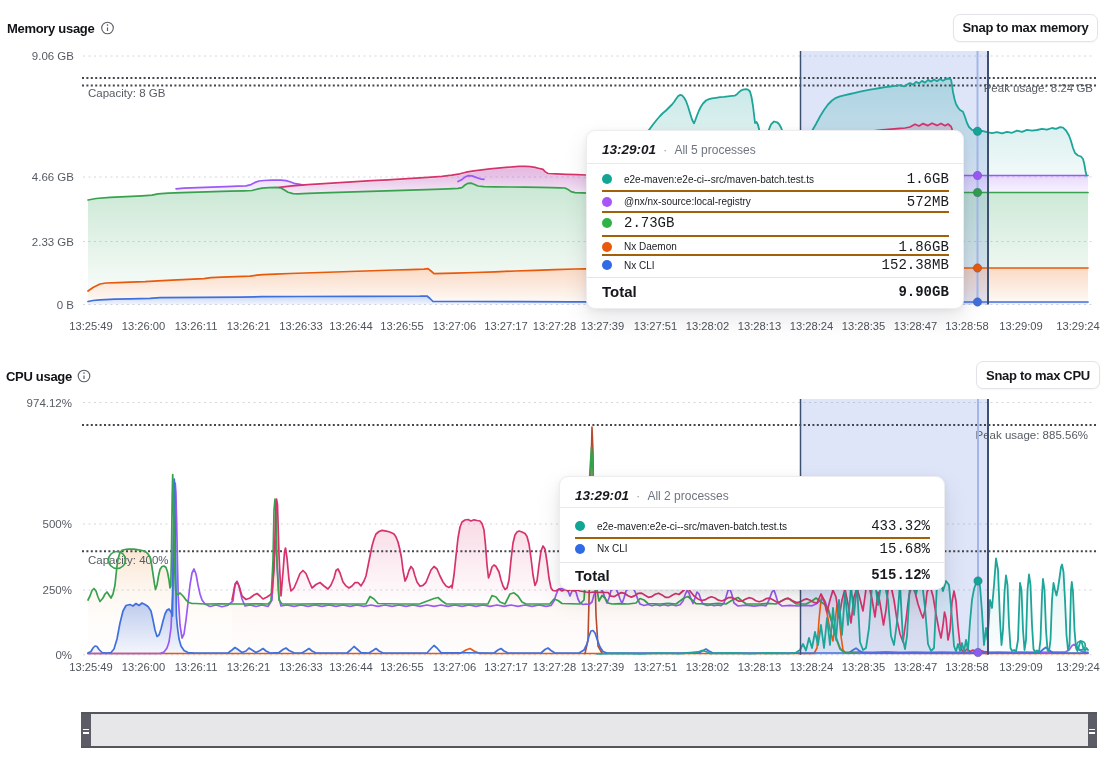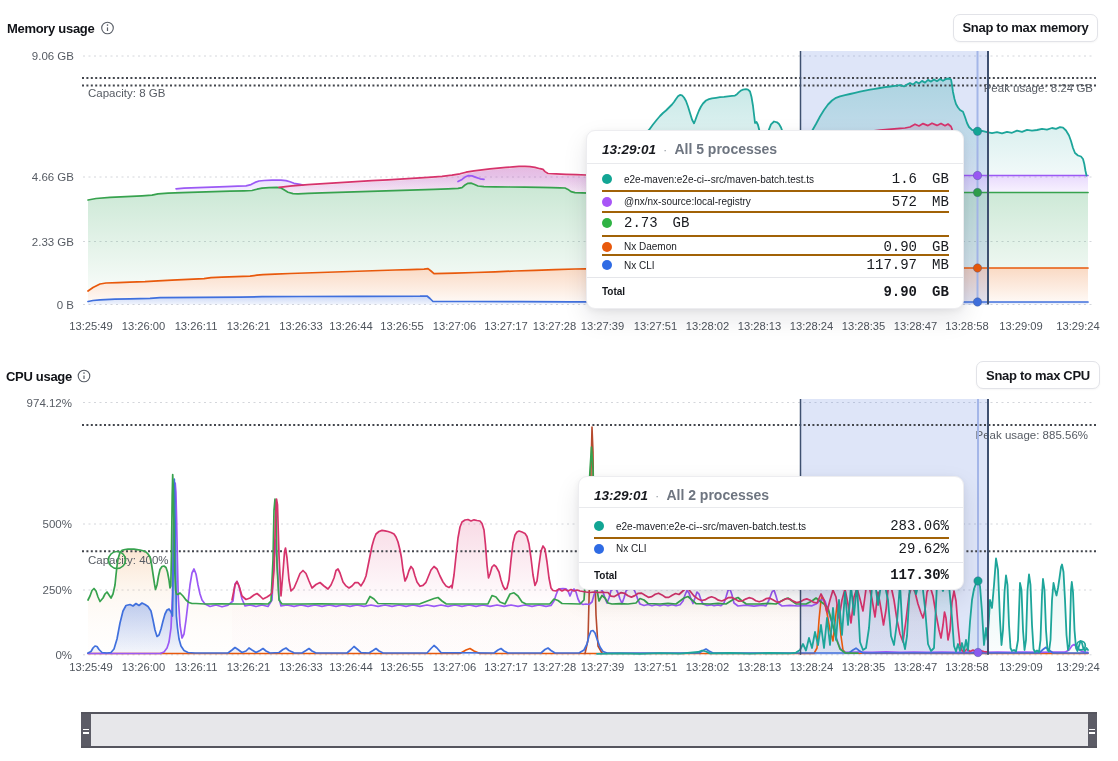--- a/index.html
+++ b/index.html
@@ -4,30 +4,30 @@
 html,body { width:1118px; height:761px; background:#fff; font-family:"Liberation Sans", sans-serif; }
 #app { position:relative; width:1118px; height:761px; overflow:hidden; background:#fff; }
 .btn { position:absolute; display:flex; align-items:center; justify-content:center;
   background:#fff; border:1px solid #e2e3e8; border-radius:7px; font-size:13px; font-weight:bold; letter-spacing:-0.3px; color:#15171c;
   box-shadow:0 1px 2px rgba(0,0,0,0.04); }
 .tt { position:absolute; background:#fff; border:1px solid #ededf0; border-radius:9px;
   box-shadow:0 10px 24px rgba(20,24,40,0.10), 0 2px 6px rgba(20,24,40,0.06); z-index:5; }
 .tth { position:absolute; left:15px; top:9px; white-space:nowrap; }
 .ttt { font-size:13.5px; font-weight:bold; color:#17191e;font-style:italic; }
 .ttd { color:#9aa0a8; margin:0 7px; font-size:13px; }
-.tts { font-size:14px; color:#6e7580;font-weight:bold; }
+.tts { font-size:12px; color:#6e7580; }
 .ttdiv { position:absolute; left:0; right:0; height:1px; background:#e9eaed; }
 .ttdiv2 { position:absolute; left:0; right:0; height:1px; background:#e5e6ea; }
 .ttr { position:absolute; left:15px; right:14px; display:flex; align-items:center; }
 .ttr.sep { border-top:2px solid #a16207; }
 .dot { width:10px; height:10px; border-radius:50%; margin-right:12px; flex:none; }
 .ttl { font-size:10px; color:#191b20; white-space:nowrap; flex:1; }
-.ttl2 { font-size:10px; font-weight:bold; color:#15171c; flex:1; }
+.ttl2 { font-size:15px; font-weight:bold; color:#15171c; flex:1; }
 .ttv { font-family:"Liberation Mono", monospace; font-size:14px; color:#17191e; text-align:center; white-space:pre; }
-.ttu { font-family:"Liberation Mono", monospace; font-size:14px; color:#17191e; width:17px; margin-left:15px; text-align:left; }
+.ttu { font-family:"Liberation Mono", monospace; font-size:14px; color:#17191e; width:17px; margin-left:0; text-align:left; }
 .ttv.b, .ttu.b { font-weight:bold; }
 .slider { position:absolute; left:81px; top:711.5px; width:1016px; height:36.5px;
   background:#e7e7ea; border-top:2px solid #55555e; border-bottom:2px solid #55555e; }
 .handle { position:absolute; top:0; bottom:0; width:9.5px; background:#5c5c66; }
 .handle:before, .handle:after { content:""; position:absolute; left:1.8px; width:6px; height:1.6px; background:#fff; }
 .handle:before { top:15.2px; } .handle:after { top:18.6px; }
 </style></head>
 <body>
 <div id="app">
 <svg width="1118" height="761" viewBox="0 0 1118 761" style="position:absolute;left:0;top:0">
@@ -218,51 +218,51 @@
         <span class="ttu">MB</span>
       </div>
       <div class="ttr sep" style="top:80.2px;height:21.3px">
         <span class="dot" style="background:#2fb344"></span>
         <span class="ttv">2.73</span>
         <span class="ttu">GB</span>
       </div>
       <div class="ttr sep" style="top:104px;height:21.3px">
         <span class="dot" style="background:#e8590c"></span>
         <span class="ttl">Nx Daemon</span>
-        <span class="ttv">0.90</span>
+        <span class="ttv">1.86</span>
         <span class="ttu">GB</span>
       </div>
       <div class="ttr sep" style="top:122.8px;height:21.3px">
         <span class="dot" style="background:#2f6be4"></span>
         <span class="ttl">Nx CLI</span>
-        <span class="ttv">117.97</span>
+        <span class="ttv">152.38</span>
         <span class="ttu">MB</span>
       </div>
       <div class="ttdiv2" style="top:146.2px"></div>
       <div class="ttr" style="top:150.3px;height:21px">
         <span class="ttl2">Total</span>
         <span class="ttv b">9.90</span>
         <span class="ttu b">GB</span>
       </div>
     </div>
-<div class="tt" style="left:578px;top:476px;width:386px;height:114px">
+<div class="tt" style="left:559px;top:476px;width:386px;height:114px">
       <div class="tth"><span class="ttt">13:29:01</span><span class="ttd">·</span><span class="tts">All 2 processes</span></div>
       <div class="ttdiv" style="top:30.19999999999999px"></div>
       <div class="ttr" style="top:38.7px;height:21.3px">
         <span class="dot" style="background:#12a594"></span>
         <span class="ttl">e2e-maven:e2e-ci--src/maven-batch.test.ts</span>
-        <span class="ttv">283.06%</span>
+        <span class="ttv">433.32%</span>
       </div>
       <div class="ttr sep" style="top:60.0px;height:21.3px">
         <span class="dot" style="background:#2f6be4"></span>
         <span class="ttl">Nx CLI</span>
-        <span class="ttv">29.62%</span>
+        <span class="ttv">15.68%</span>
       </div>
       <div class="ttdiv2" style="top:85.29999999999995px"></div>
       <div class="ttr" style="top:87.5px;height:21px">
         <span class="ttl2">Total</span>
-        <span class="ttv b">117.30%</span>
+        <span class="ttv b">515.12%</span>
       </div>
     </div>
 <div class="slider">
       <div class="handle" style="left:0"></div>
       <div class="handle" style="right:0"></div>
     </div>
 </div>
 </body></html>

